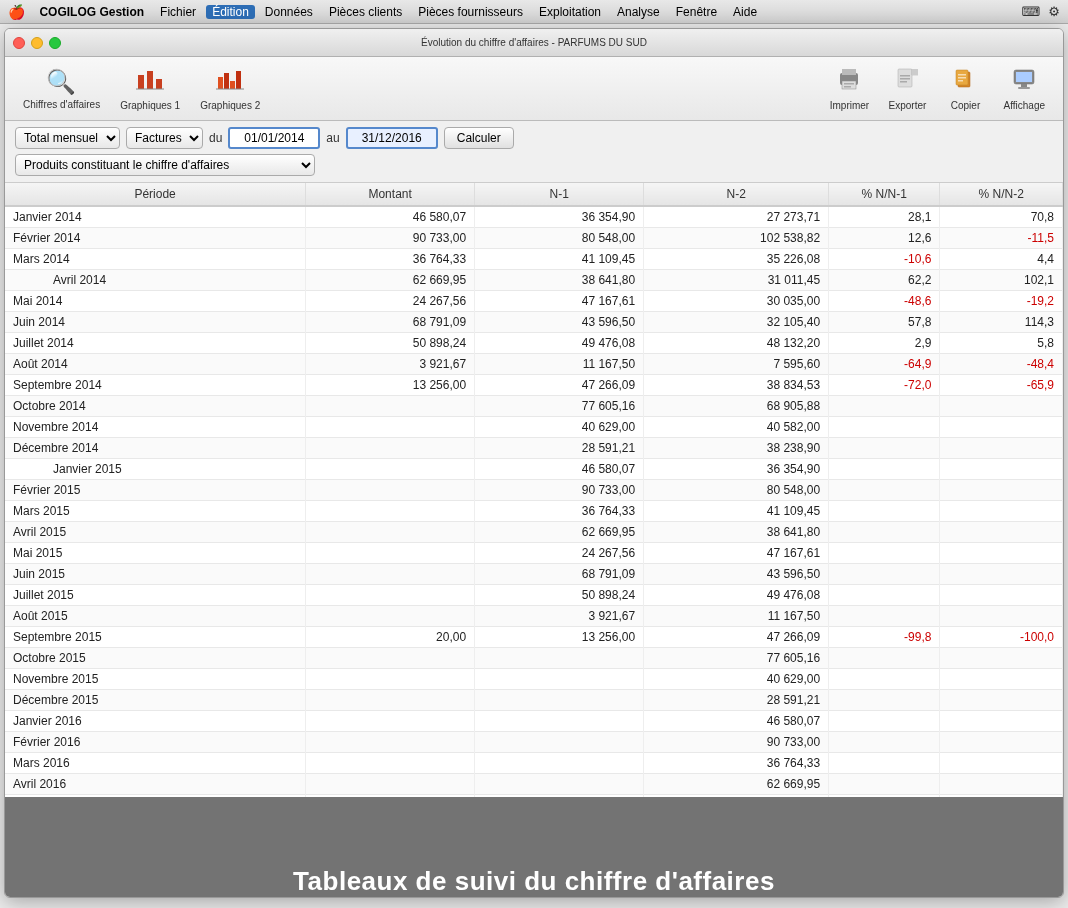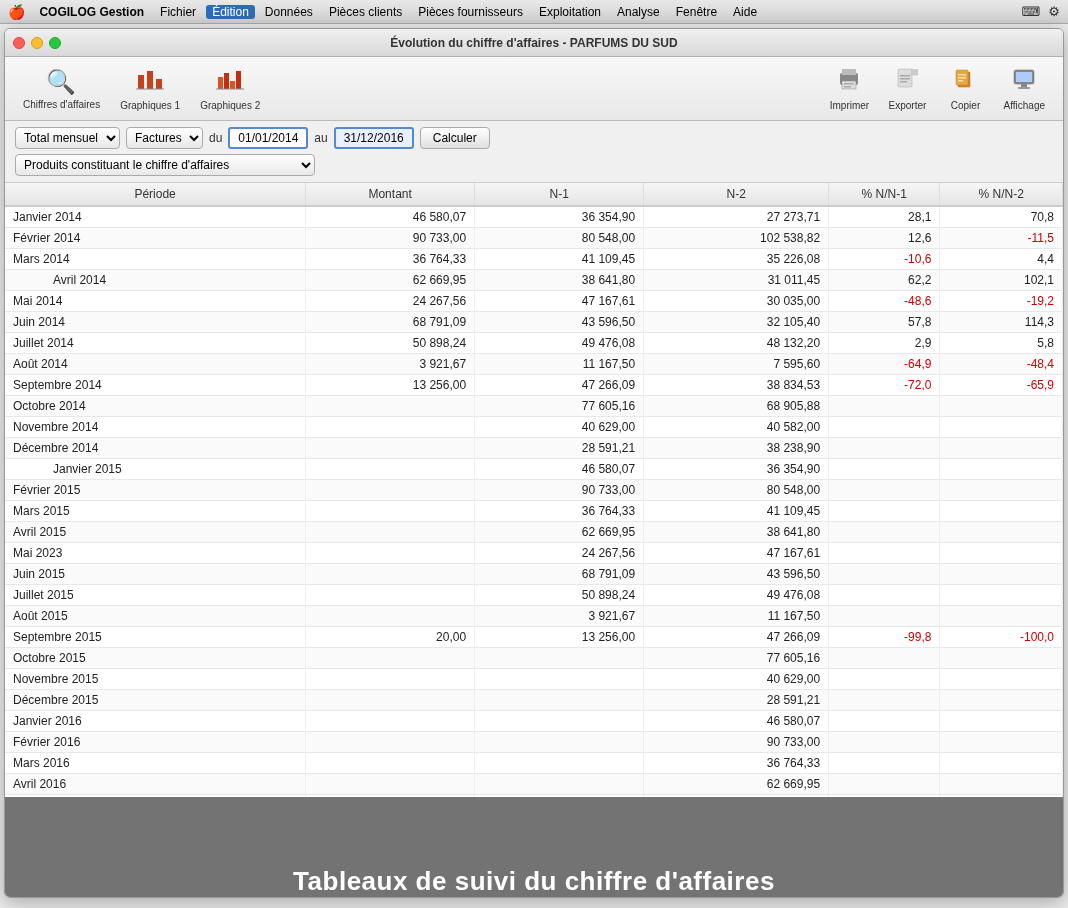--- a/index.html
+++ b/index.html
@@ -76,22 +76,22 @@
       position: absolute;
       left: 8px;
       display: flex;
       gap: 6px;
     }
     .tl { width: 12px; height: 12px; border-radius: 50%; }
     .tl-red { background: #ff5f57; border: 1px solid #e0443e; }
     .tl-yellow { background: #febc2e; border: 1px solid #d4a017; }
     .tl-green { background: #28c840; border: 1px solid #1aab29; }
     .window-title {
-      font-size: 12px;
-      font-weight: bold;
+      font-size: 10px;
+      font-weight: normal;
       color: #333;
     }
 
     
     .toolbar {
       height: 64px;
       background: linear-gradient(to bottom, #f8f8f8, #e8e8e8);
       border-bottom: 1px solid #bbb;
       display: flex;
       align-items: center;
@@ -146,21 +146,21 @@
       background: linear-gradient(to bottom, #fff, #e8e8e8);
       padding: 0 4px;
       appearance: auto;
     }
     .date-label {
       font-size: 12px;
       color: #333;
     }
     .date-input {
       height: 22px;
-      width: 80px;
+      width: 92px;
       font-size: 12px;
       border: 2px solid #5588cc;
       border-radius: 3px;
       padding: 0 4px;
       text-align: center;
       background: white;
     }
     .calc-btn {
       height: 22px;
       padding: 0 12px;
@@ -517,21 +517,21 @@
           </tr>
           <tr>
             <td style="text-align: left;">Avril 2015</td>
             <td></td>
             <td>62 669,95</td>
             <td>38 641,80</td>
             <td></td>
             <td></td>
           </tr>
           <tr>
-            <td style="text-align: left;">Mai 2023</td>
+            <td style="text-align: left;">Mai 2015</td>
             <td></td>
             <td>24 267,56</td>
             <td>47 167,61</td>
             <td></td>
             <td></td>
           </tr>
           <tr>
             <td style="text-align: left;">Juin 2015</td>
             <td></td>
             <td>68 791,09</td>

